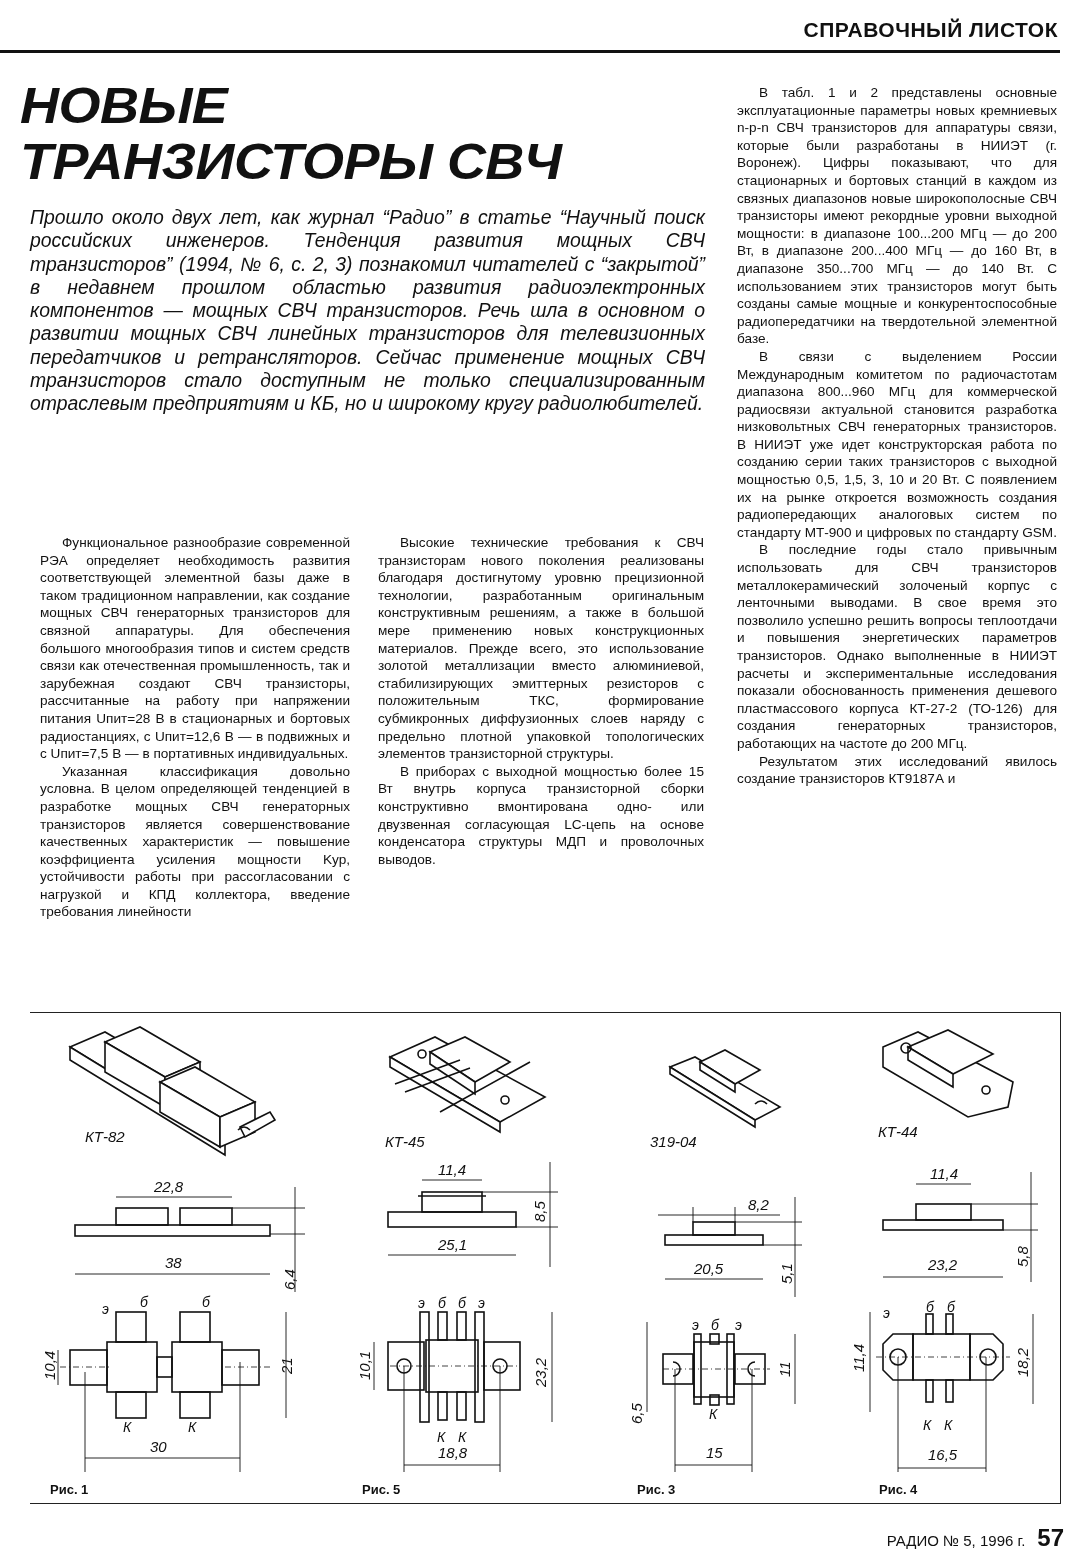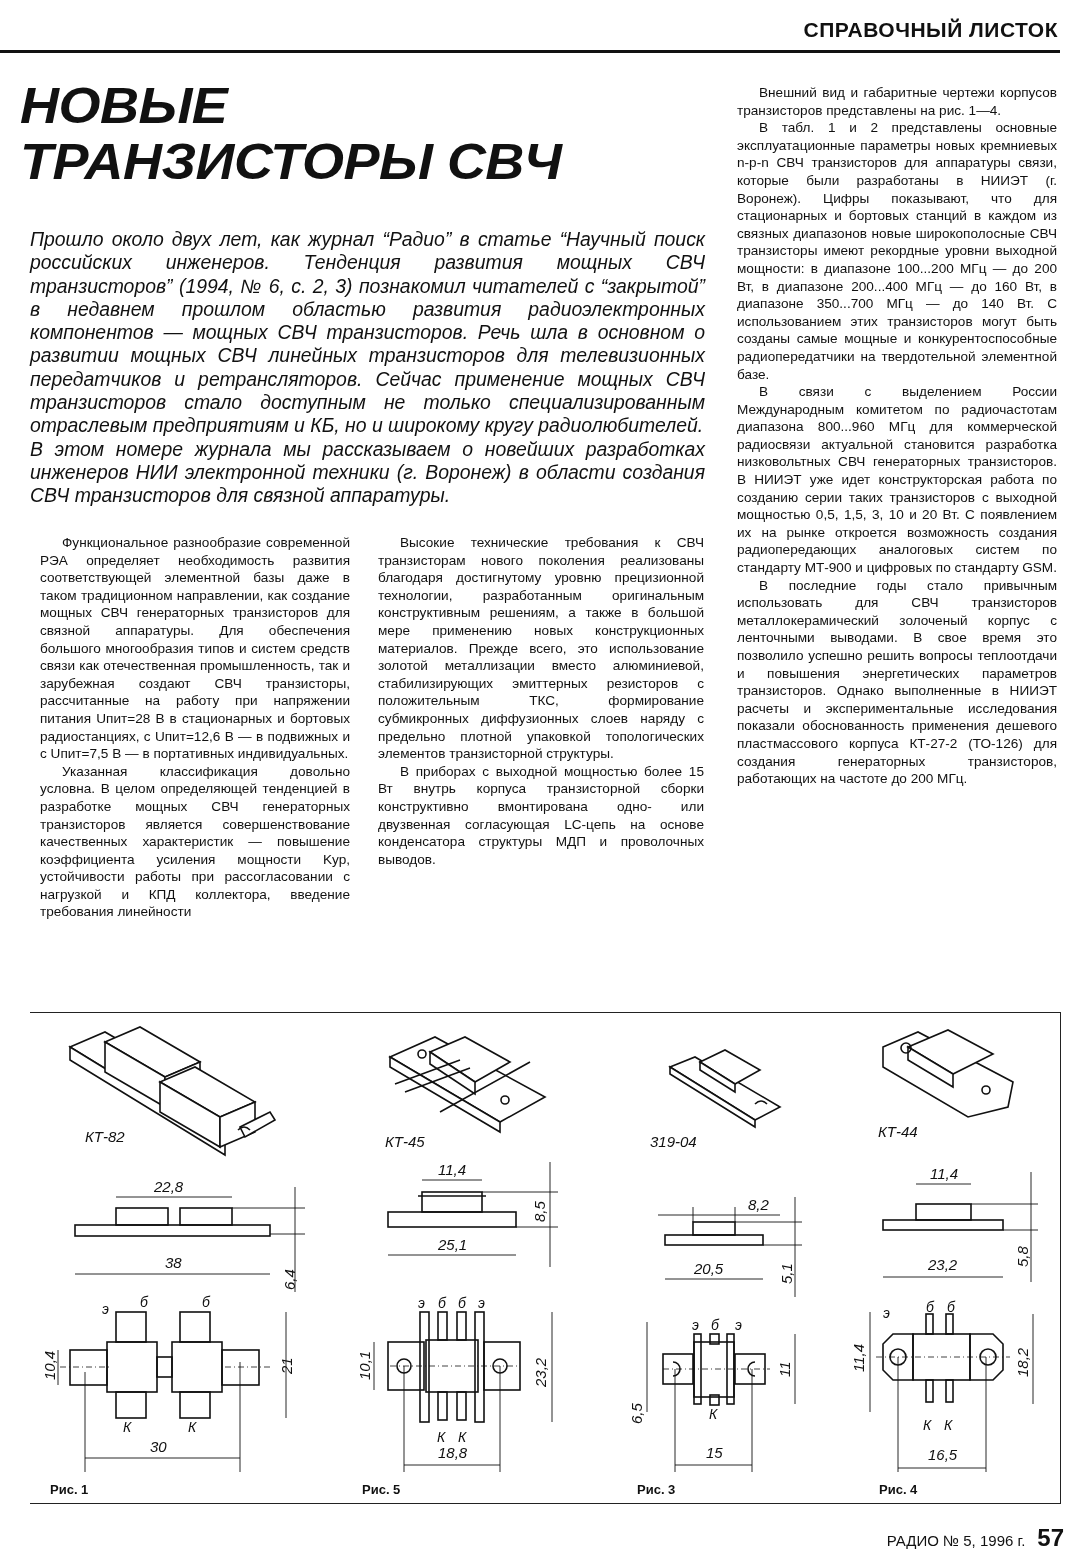--- a/index.html
+++ b/index.html
@@ -1,21 +1,21 @@
 <!DOCTYPE html>
 <html><head>
 <meta charset="utf-8">
 <style>
   html,body{margin:0;padding:0;background:#fff;}
   body{width:1088px;height:1568px;position:relative;overflow:hidden;color:#111;font-family:"Liberation Sans",sans-serif;}
   .section-head{position:absolute;right:30px;top:18px;font-weight:bold;font-size:21px;letter-spacing:0.5px;}
   .head-rule{position:absolute;left:0;right:28px;top:50px;height:3px;background:#111;}
   .title{position:absolute;left:20px;top:78px;font-weight:bold;font-style:italic;font-size:50px;line-height:56px;letter-spacing:-0.5px;transform:scaleX(1.08);transform-origin:left top;}
   .title span{display:block;}
-  .lead{position:absolute;left:30px;top:206px;width:675px;font-style:italic;font-size:19.4px;line-height:23.3px;text-align:justify;margin-top:22px;}
+  .lead{position:absolute;left:30px;top:206px;width:675px;font-style:italic;font-size:19.4px;line-height:23.3px;text-align:justify;}
   .lead p{margin:0;}
   .col{position:absolute;font-size:13.6px;line-height:17.6px;text-align:justify;}
   .col p{margin:0;text-indent:22px;}
   .col p.cont{text-indent:0;}
   .c1{left:40px;top:534px;width:310px;}
   .c2{left:378px;top:534px;width:326px;}
   .c3{left:737px;top:84px;width:320px;}
   .fig-frame{position:absolute;left:30px;top:1012px;width:1030px;height:490px;border:1px solid #222;border-left:none;}
   .fig-frame:before{content:"";position:absolute;left:0;top:0;width:100%;height:1px;}
   .fig{position:absolute;top:1012px;height:490px;}
@@ -36,36 +36,35 @@
 <div class="section-head">СПРАВОЧНЫЙ ЛИСТОК</div>
 <div class="head-rule"></div>
 
 <div class="title">
   <span>НОВЫЕ</span>
   <span>ТРАНЗИСТОРЫ СВЧ</span>
 </div>
 
 <div class="lead">
   <p>Прошло около двух лет, как журнал “Радио” в статье “Научный поиск российских инженеров. Тенденция развития мощных СВЧ транзисторов” (1994, № 6, с. 2, 3) познакомил читателей с “закрытой” в недавнем прошлом областью развития радиоэлектронных компонентов — мощных СВЧ транзисторов. Речь шла в основном о развитии мощных СВЧ линейных транзисторов для телевизионных передатчиков и ретрансляторов. Сейчас применение мощных СВЧ транзисторов стало доступным не только специализированным отраслевым предприятиям и КБ, но и широкому кругу радиолюбителей.</p>
-  <p>В этом номере журнала мы рассказываем о новейших разработках инженеров НИИ электронной техники (г. Воронеж) в области создания СВЧ транзисторов для связной аппаратуры.</p>
 </div>
 
 <div class="col c1">
   <p>Функциональное разнообразие современной РЭА определяет необходимость развития соответствующей элементной базы даже в таком традиционном направлении, как создание мощных СВЧ генераторных транзисторов для связной аппаратуры. Для обеспечения большого многообразия типов и систем средств связи как отечественная промышленность, так и зарубежная создают СВЧ транзисторы, рассчитанные на работу при напряжении питания Uпит=28 В в стационарных и бортовых радиостанциях, с Uпит=12,6 В — в подвижных и с Uпит=7,5 В — в портативных индивидуальных.</p>
   <p>Указанная классификация довольно условна. В целом определяющей тенденцией в разработке мощных СВЧ генераторных транзисторов является совершенствование качественных характеристик — повышение коэффициента усиления мощности Kур, устойчивости работы при рассогласовании с нагрузкой и КПД коллектора, введение требования линейности</p>
 </div>
 <div class="col c2">
   <p>Высокие технические требования к СВЧ транзисторам нового поколения реализованы благодаря достигнутому уровню прецизионной технологии, разработанным оригинальным конструктивным решениям, а также в большой мере применению новых конструкционных материалов. Прежде всего, это использование золотой металлизации вместо алюминиевой, стабилизирующих эмиттерных резисторов с положительным ТКС, формирование субмикронных диффузионных слоев наряду с предельно плотной упаковкой топологических элементов транзисторной структуры.</p>
   <p>В приборах с выходной мощностью более 15 Вт внутрь корпуса транзисторной сборки конструктивно вмонтирована одно- или двузвенная согласующая LC-цепь на основе конденсатора структуры МДП и проволочных выводов.</p>
 </div>
 <div class="col c3">
-  <p>Внешний вид и габаритные чертежи корпусов транзисторов представлены на рис. 1—4.</p>
   <p>В табл. 1 и 2 представлены основные эксплуатационные параметры новых кремниевых n-p-n СВЧ транзисторов для аппаратуры связи, которые были разработаны в НИИЭТ (г. Воронеж). Цифры показывают, что для стационарных и бортовых станций в каждом из связных диапазонов новые широкополосные СВЧ транзисторы имеют рекордные уровни выходной мощности: в диапазоне 100...200 МГц — до 200 Вт, в диапазоне 200...400 МГц — до 160 Вт, в диапазоне 350...700 МГц — до 140 Вт. С использованием этих транзисторов могут быть созданы самые мощные и конкурентоспособные радиопередатчики на твердотельной элементной базе.</p>
   <p>В связи с выделением России Международным комитетом по радиочастотам диапазона 800...960 МГц для коммерческой радиосвязи актуальной становится разработка низковольтных СВЧ генераторных транзисторов. В НИИЭТ уже идет конструкторская работа по созданию серии таких транзисторов с выходной мощностью 0,5, 1,5, 3, 10 и 20 Вт. С появлением их на рынке откроется возможность создания радиопередающих аналоговых систем по стандарту МТ-900 и цифровых по стандарту GSM.</p>
   <p>В последние годы стало привычным использовать для СВЧ транзисторов металлокерамический золоченый корпус с ленточными выводами. В свое время это позволило успешно решить вопросы теплоотдачи и повышения энергетических параметров транзисторов. Однако выполненные в НИИЭТ расчеты и экспериментальные исследования показали обоснованность применения дешевого пластмассового корпуса КТ-27-2 (ТО-126) для создания генераторных транзисторов, работающих на частоте до 200 МГц.</p>
+  <p>Результатом этих исследований явилось создание транзисторов КТ9187А и</p>
 </div>
 
 <div class="fig-frame"></div>
 
 <div class="fig" style="left:30px;width:320px;">
   <svg width="320" height="490">
     <g transform="translate(0,0)">
       <polygon class="fillw" points="40,35 75,20 230,110 195,130"></polygon>
       <polygon class="fillw" points="40,35 40,48 195,143 195,130"></polygon>
       <polygon class="fillw" points="75,30 110,15 170,50 135,65"></polygon>

